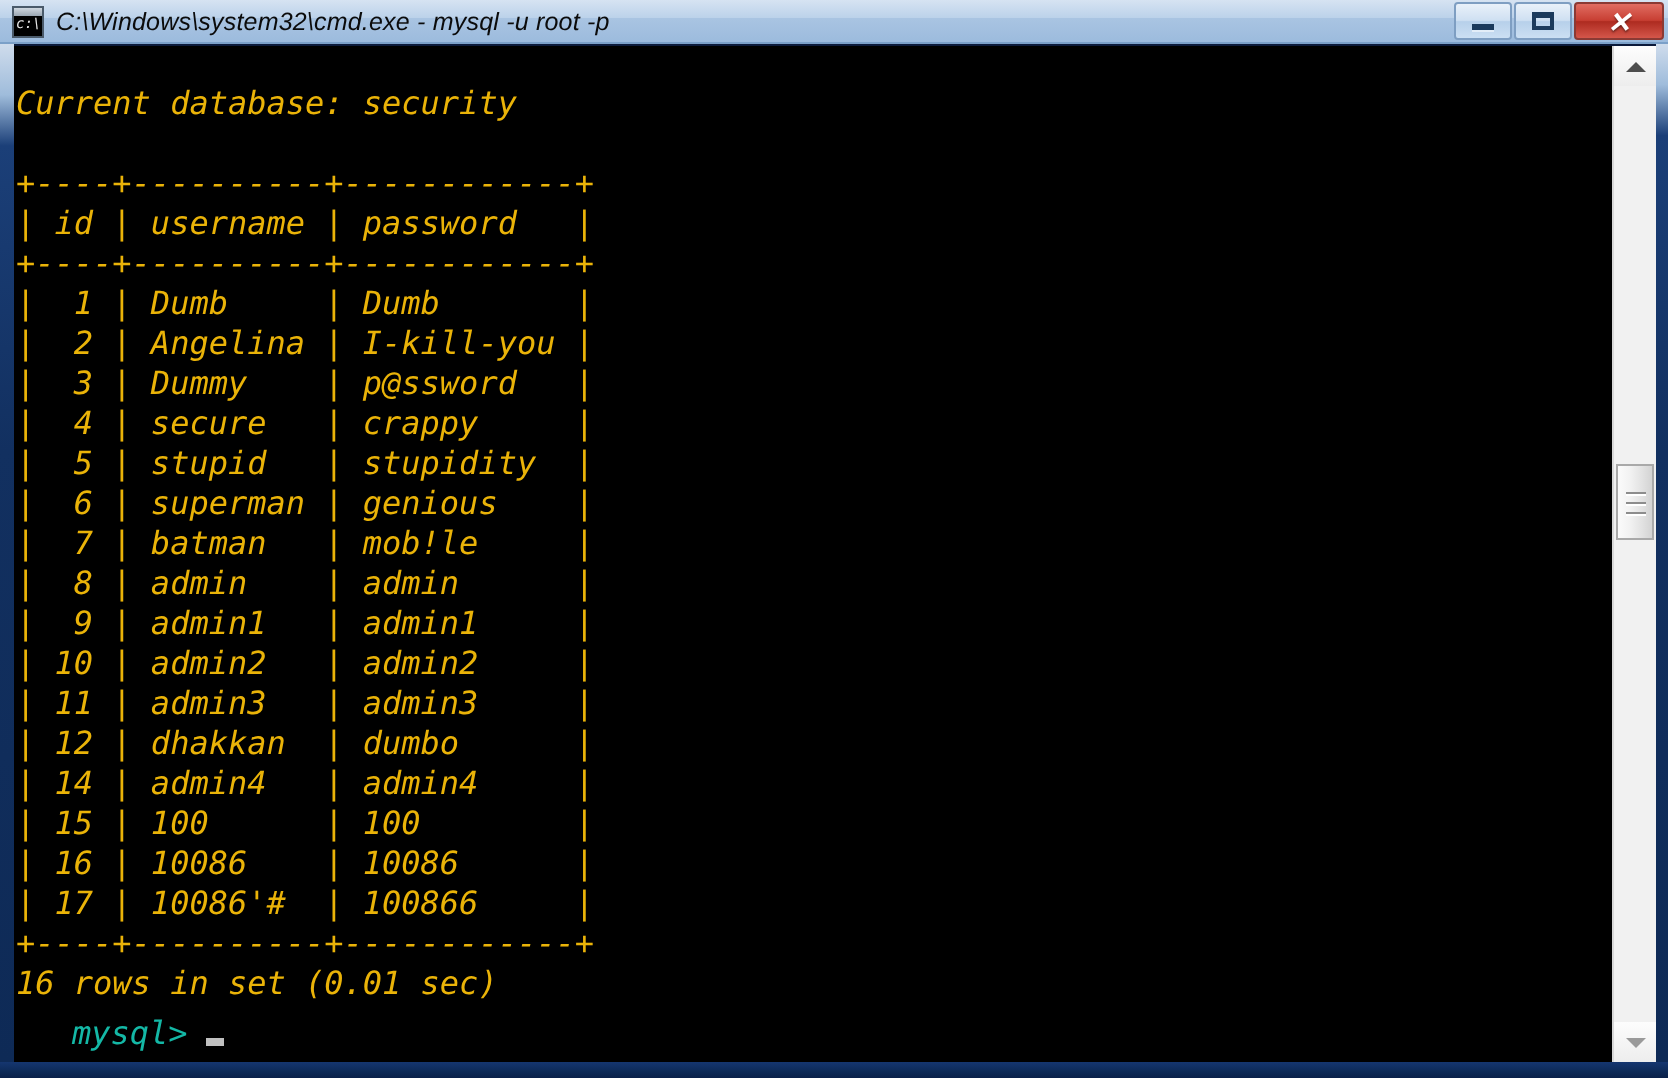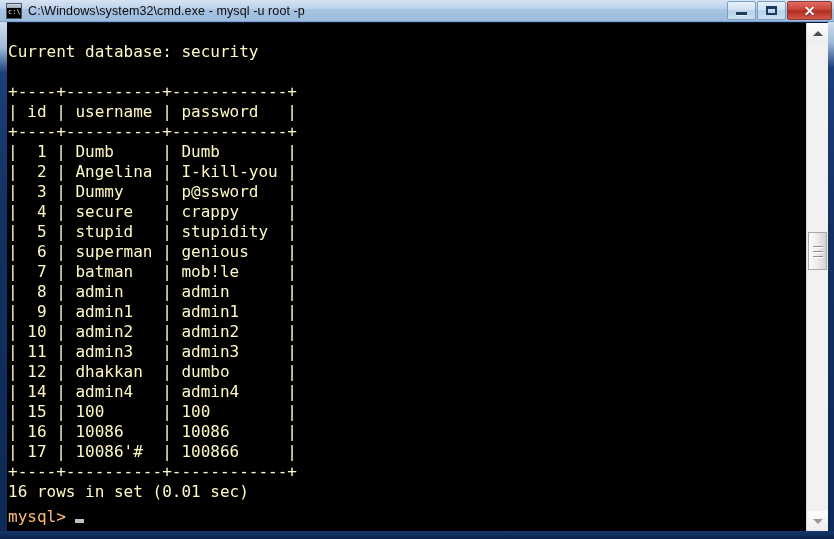--- a/index.html
+++ b/index.html
@@ -15,20 +15,21 @@
     font-family: "DejaVu Sans Mono", "Liberation Mono", monospace;
   }
 
   
   #window {
     position: absolute;
     left: 0; top: 0;
     width: 834px;
     height: 539px;
     box-sizing: border-box;
+    font-style: italic;
   }
 
   
   #titlebar {
     position: absolute;
     left: 0; top: 0;
     width: 834px;
     height: 22px;
     background: linear-gradient(to bottom, #d6e3f2 0%, #bcd2ea 42%, #a9c4e2 44%, #9cbbdd 100%);
     border-bottom: 1px solid #7ba0c8;
@@ -148,45 +149,46 @@
     top: 23px;
     width: 805px;
     height: 508px;
     background: #000000;
     overflow: hidden;
   }
   #console-text {
     position: absolute;
     left: 1px;
     top: 3px;
-    color: #fef9c3;
+    color: #eab308;
     font-family: "DejaVu Sans Mono", "Liberation Mono", monospace;
     font-size: 16px;
     line-height: 20px;
     white-space: pre;
     letter-spacing: 0px;
   }
   .cursor {
     display: inline-block;
     width: 9px;
     height: 4px;
     background: #c0c0c0;
     vertical-align: -1px;
   }
 
   
   #prompt-line {
     position: absolute;
     left: 1px;
     bottom: 4px;
-    color: #fdba74;
+    color: #14b8a6;
     font-family: "DejaVu Sans Mono", "Liberation Mono", monospace;
     font-size: 16px;
     line-height: 20px;
     white-space: pre;
+    padding-left: 28px;
   }
 
   
   #scrollbar {
     position: absolute;
     right: 6px;
     top: 23px;
     width: 22px;
     height: 508px;
     background: #f1f1f1;

